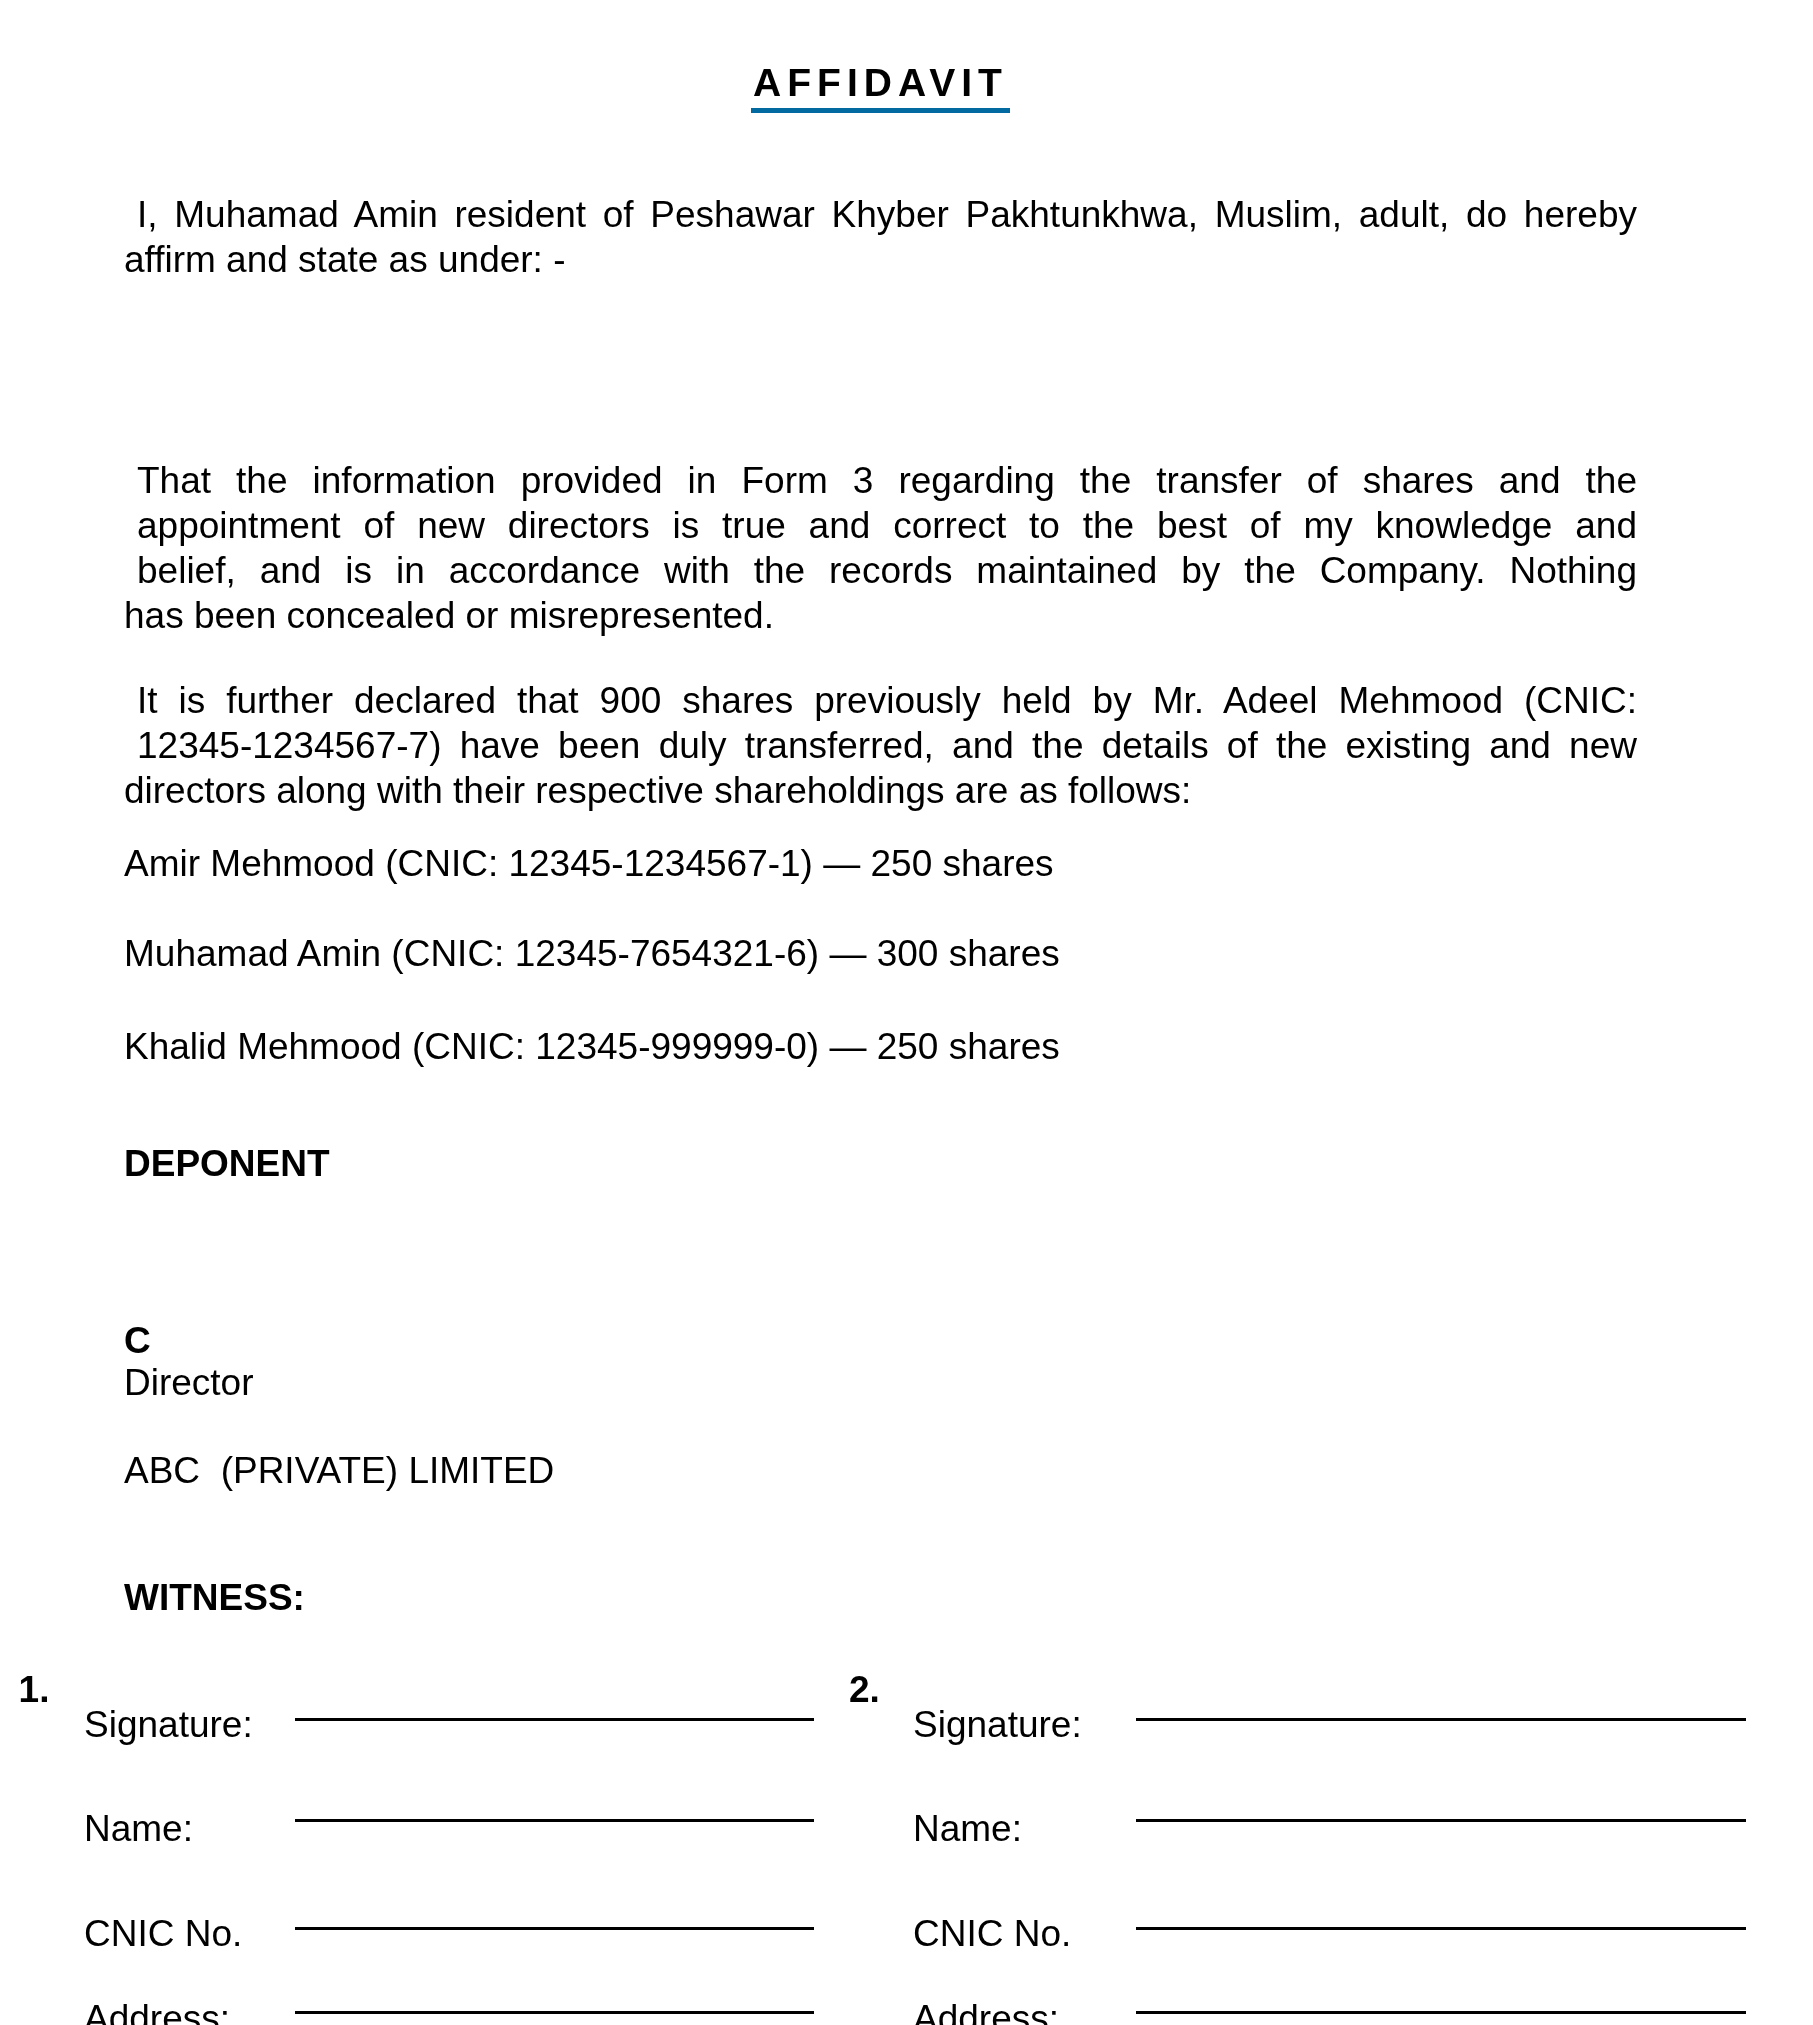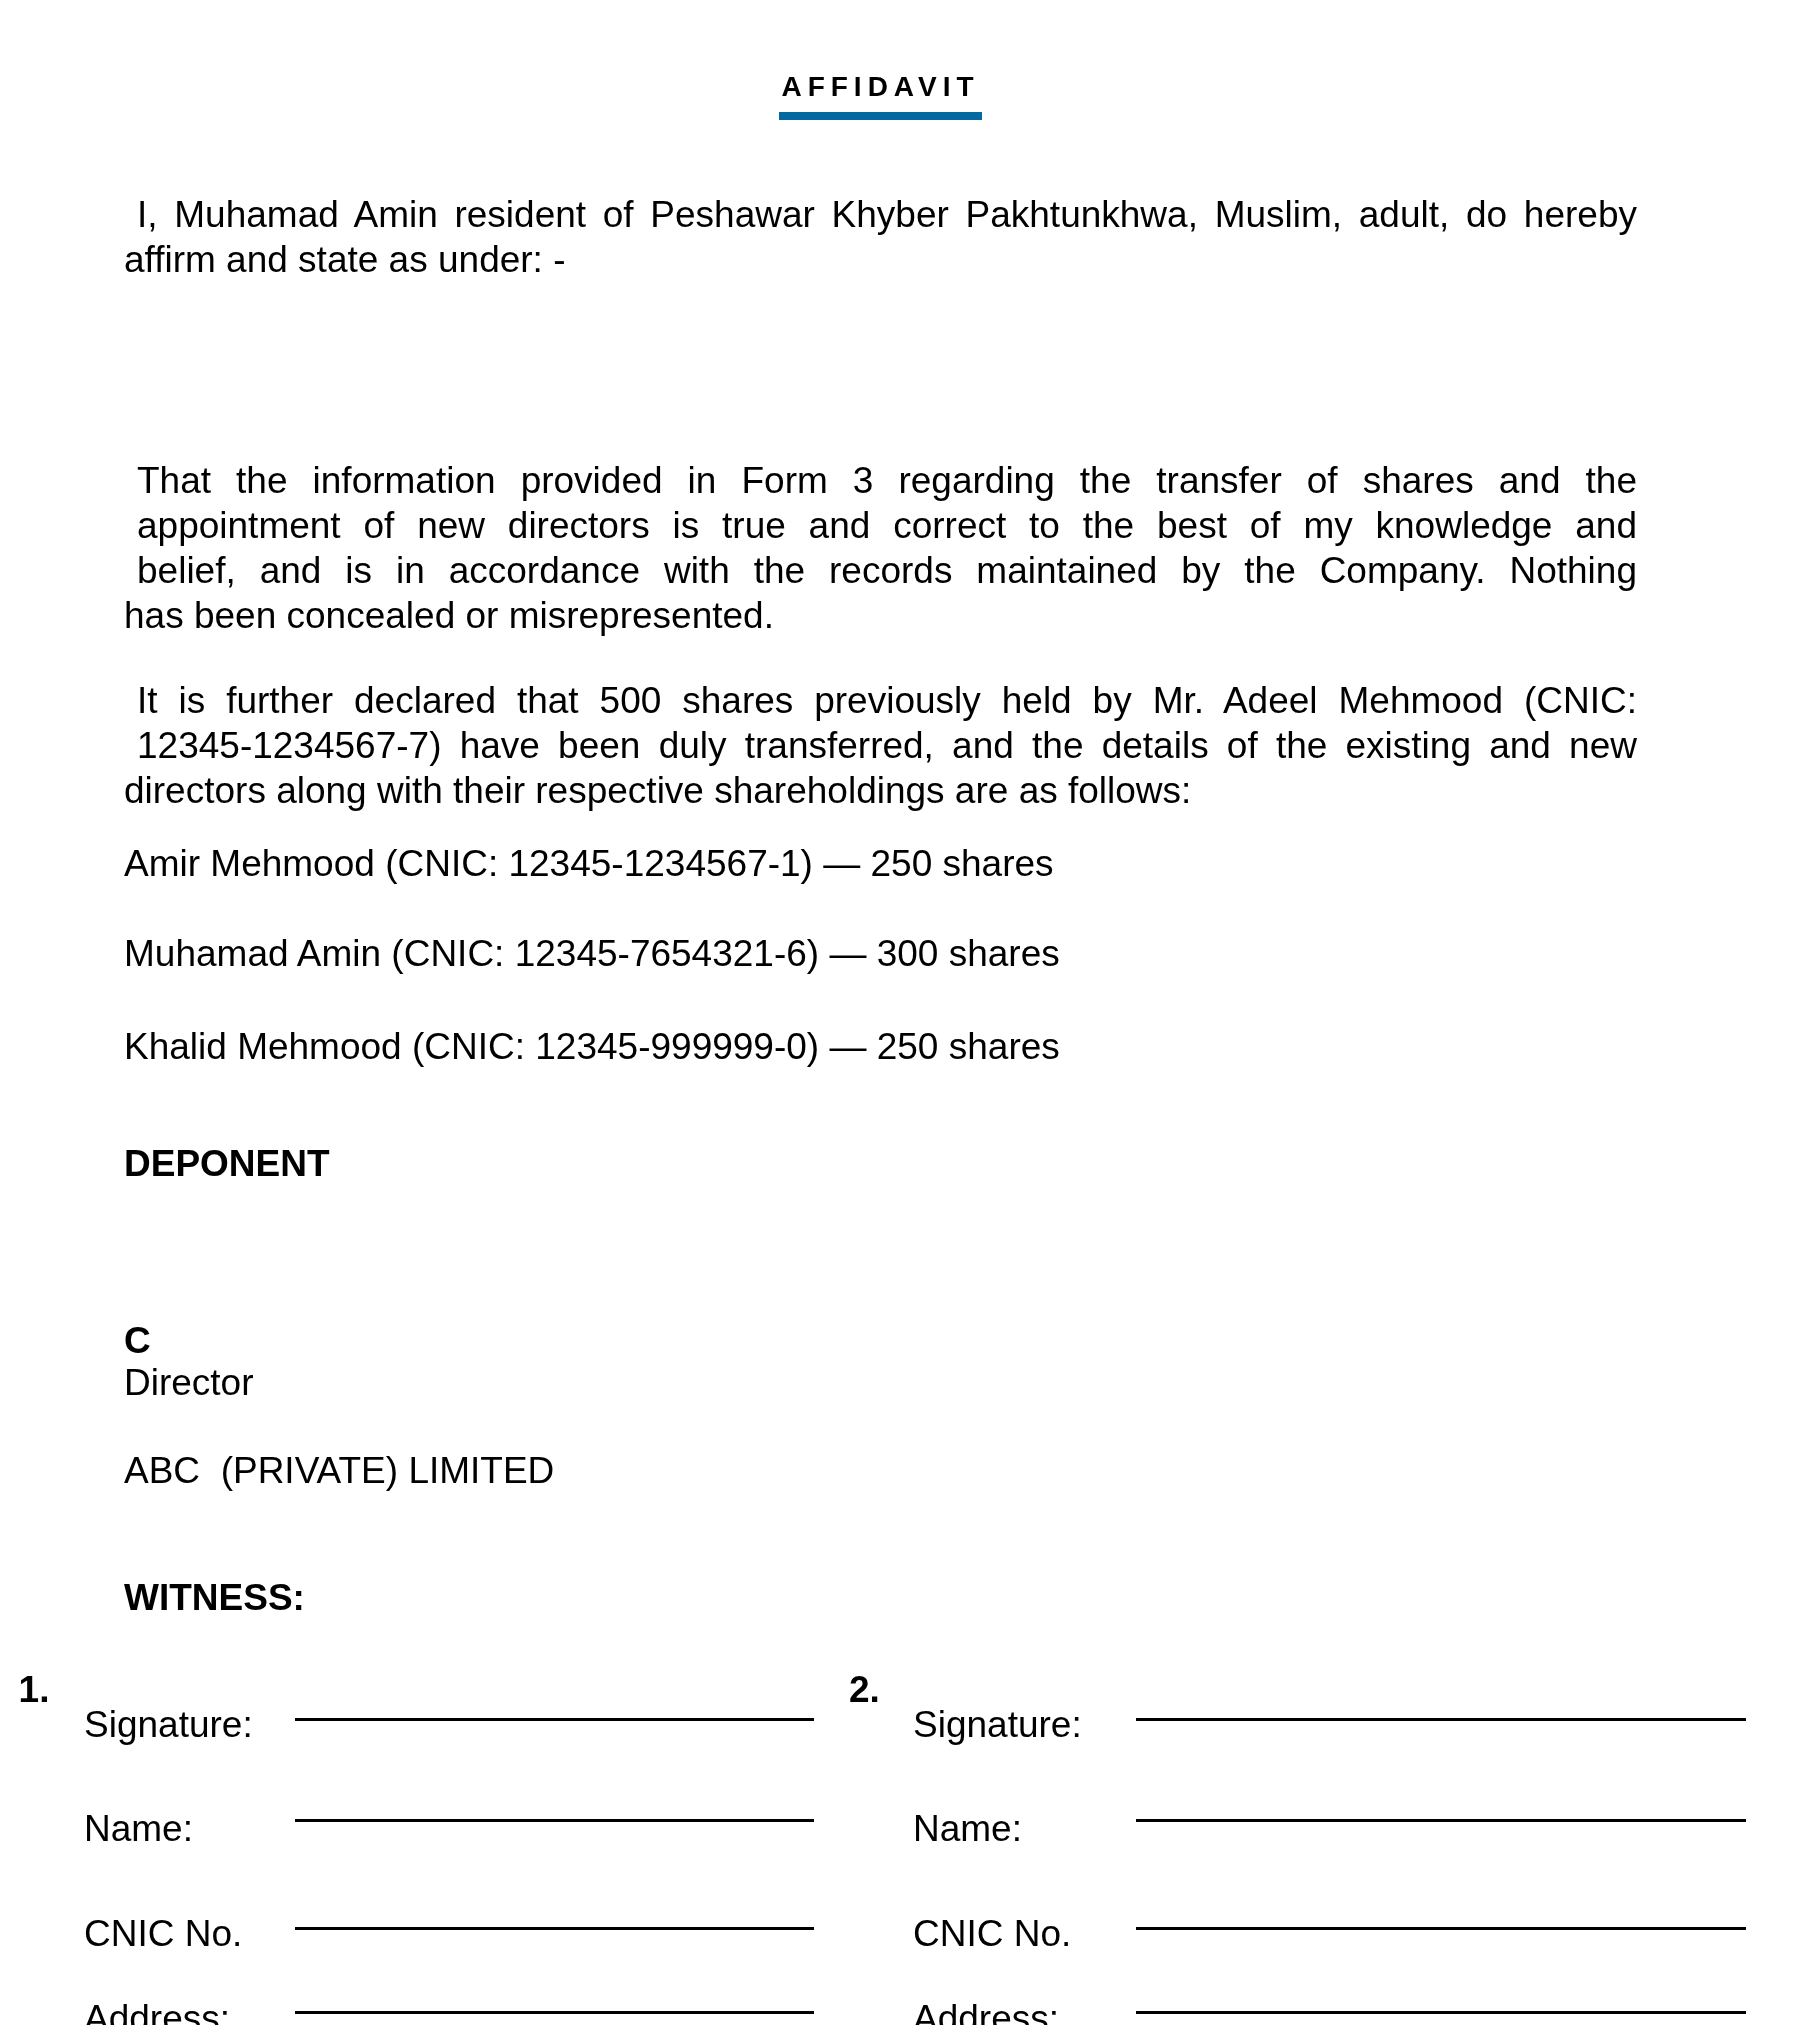--- a/index.html
+++ b/index.html
@@ -17,25 +17,25 @@
   .title-row {
     position: absolute;
     left: 124px;
     top: 61px;
     width: 1513px;
     text-align: center;
   }
   .doc-title {
     display: inline-block;
     font-weight: 700;
-    font-size: 28px;
+    font-size: 39px;
     line-height: 39px;
     letter-spacing: 6px;
     padding: 0 2.4px 5.7px 2.4px;
-    border-bottom: 8px solid #0369a1;
+    border-bottom: 5px solid #0369a1;
   }
   .para {
     position: absolute;
     left: 124px;
     width: 1513px;
   }
   .ln { text-align: justify; }
   .ln.stretch { text-align-last: justify; margin-left: 13px; }
   .share-line {
     position: absolute;
@@ -90,21 +90,21 @@
   </div>
 
   <div class="para" style="top:458px">
     <div class="ln stretch">That the information provided in Form 3 regarding the transfer of shares and the</div>
     <div class="ln stretch">appointment of new directors is true and correct to the best of my knowledge and</div>
     <div class="ln stretch">belief, and is in accordance with the records maintained by the Company. Nothing</div>
     <div class="ln">has been concealed or misrepresented.</div>
   </div>
 
   <div class="para" style="top:678px">
-    <div class="ln stretch">It is further declared that 500 shares previously held by Mr. Adeel Mehmood (CNIC:</div>
+    <div class="ln stretch">It is further declared that 900 shares previously held by Mr. Adeel Mehmood (CNIC:</div>
     <div class="ln stretch">12345-1234567-7) have been duly transferred, and the details of the existing and new</div>
     <div class="ln">directors along with their respective shareholdings are as follows:</div>
   </div>
 
   <div class="share-line" style="top:841px">Amir Mehmood (CNIC: 12345-1234567-1) — 250 shares</div>
   <div class="share-line" style="top:931px">Muhamad Amin (CNIC: 12345-7654321-6) — 300 shares</div>
   <div class="share-line" style="top:1024px">Khalid Mehmood (CNIC: 12345-999999-0) — 250 shares</div>
 
   <div class="heading" style="top:1141px">DEPONENT</div>
 

